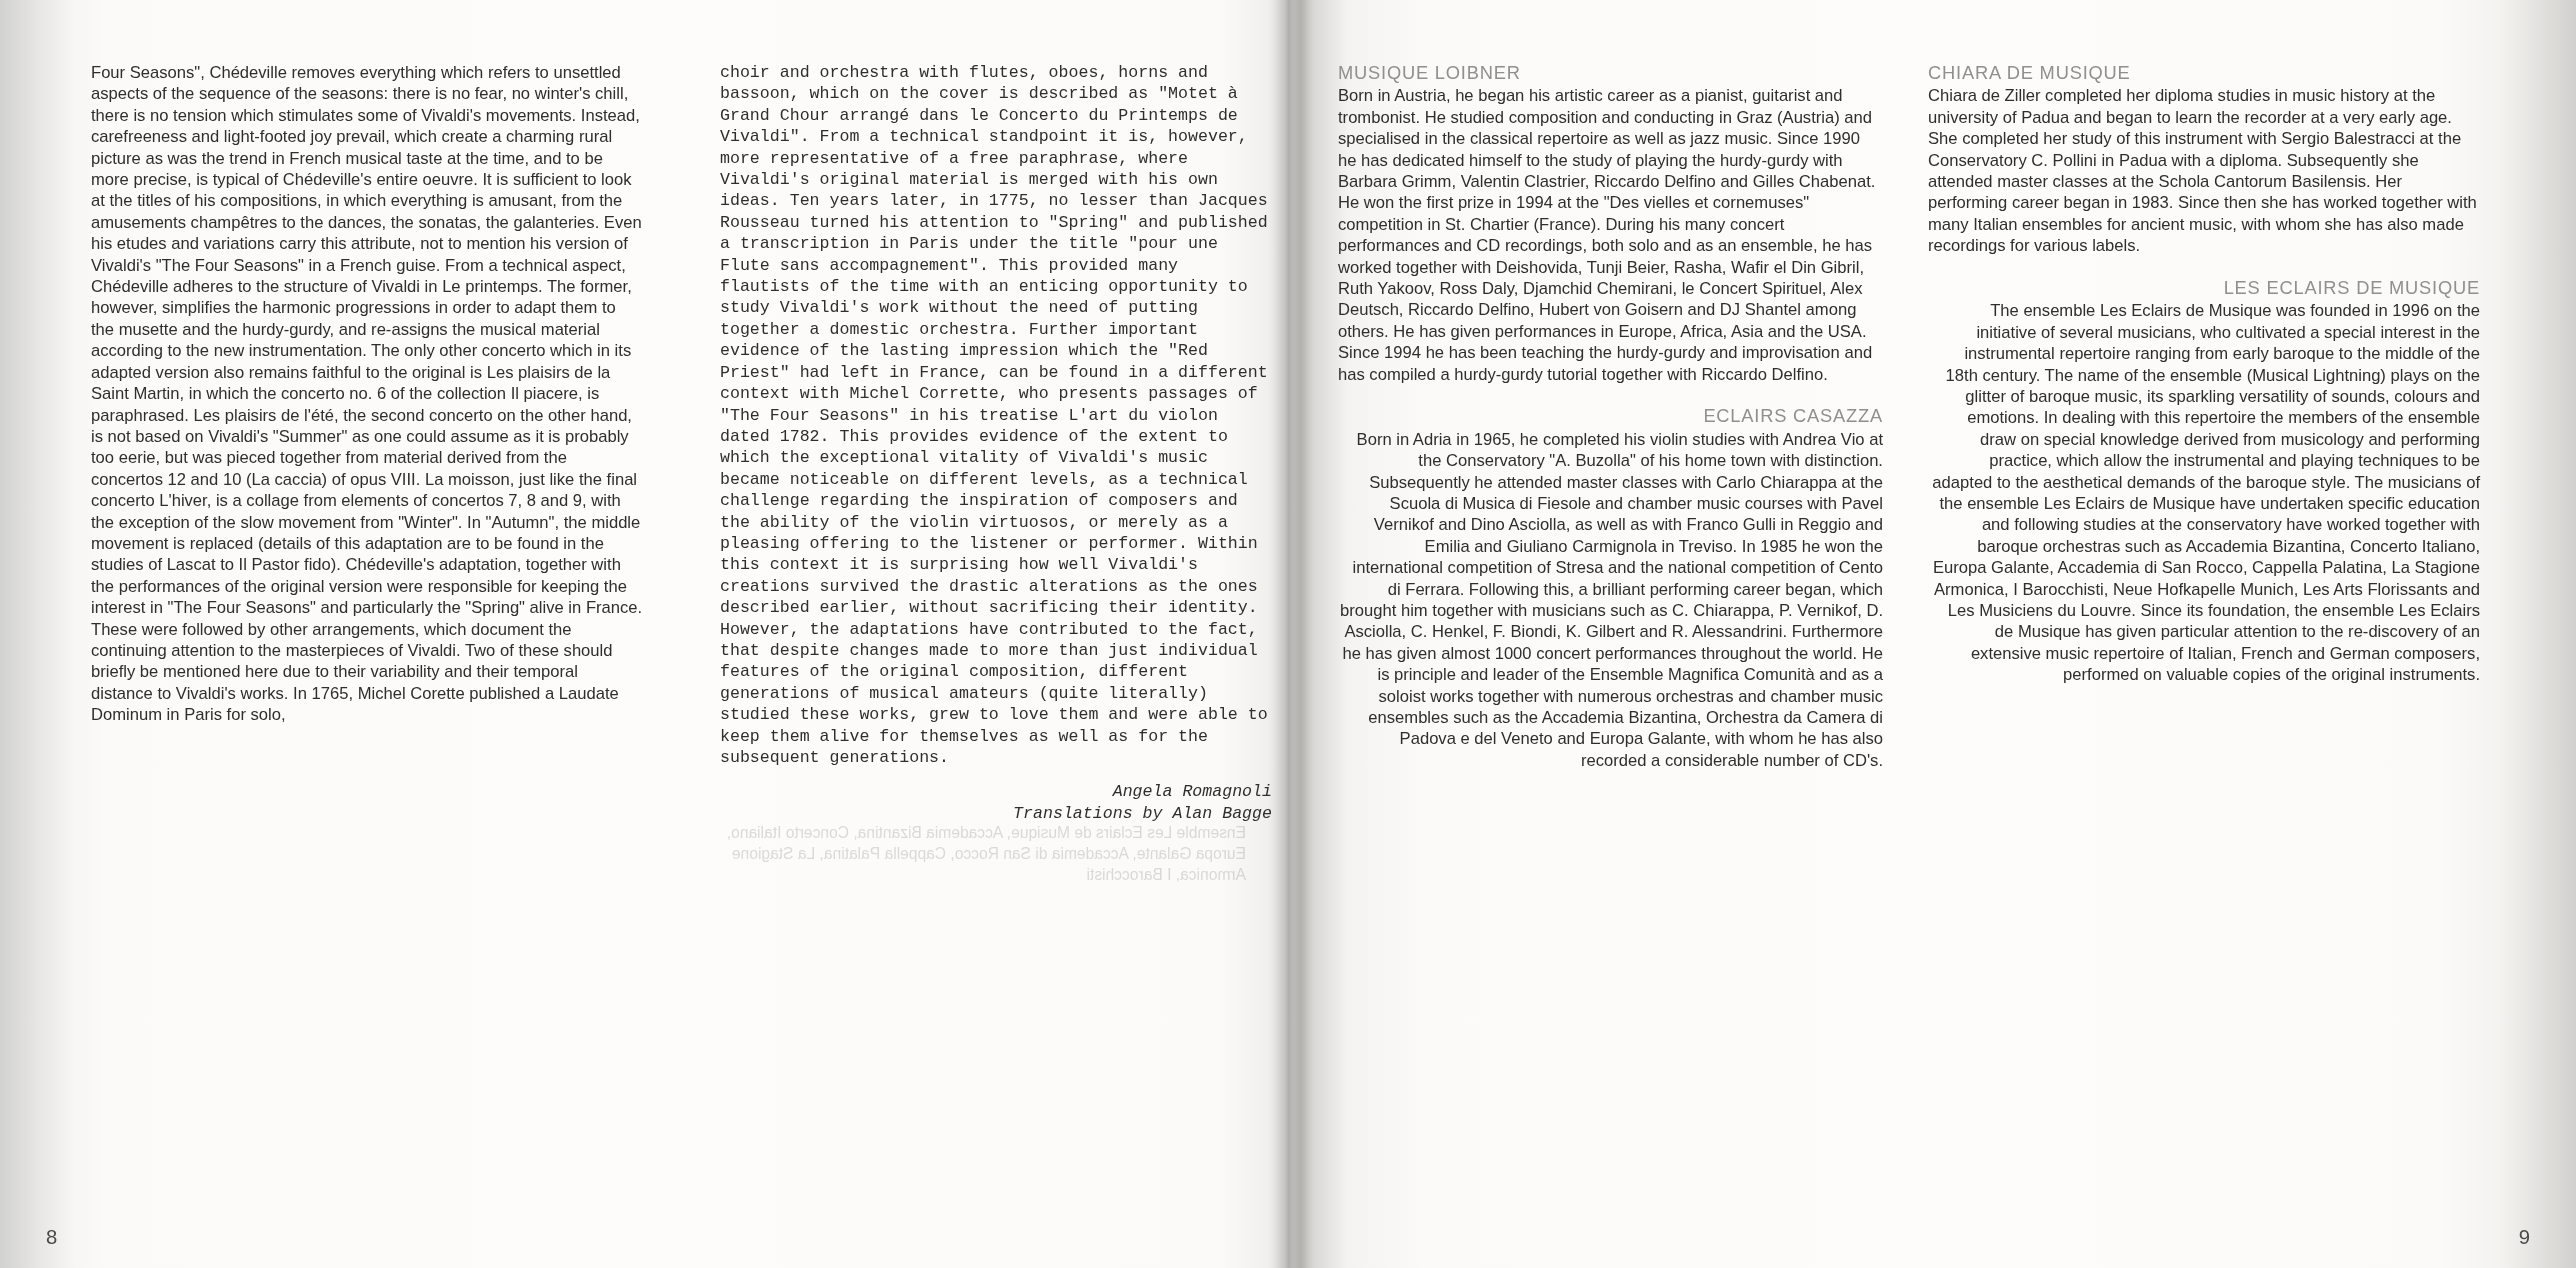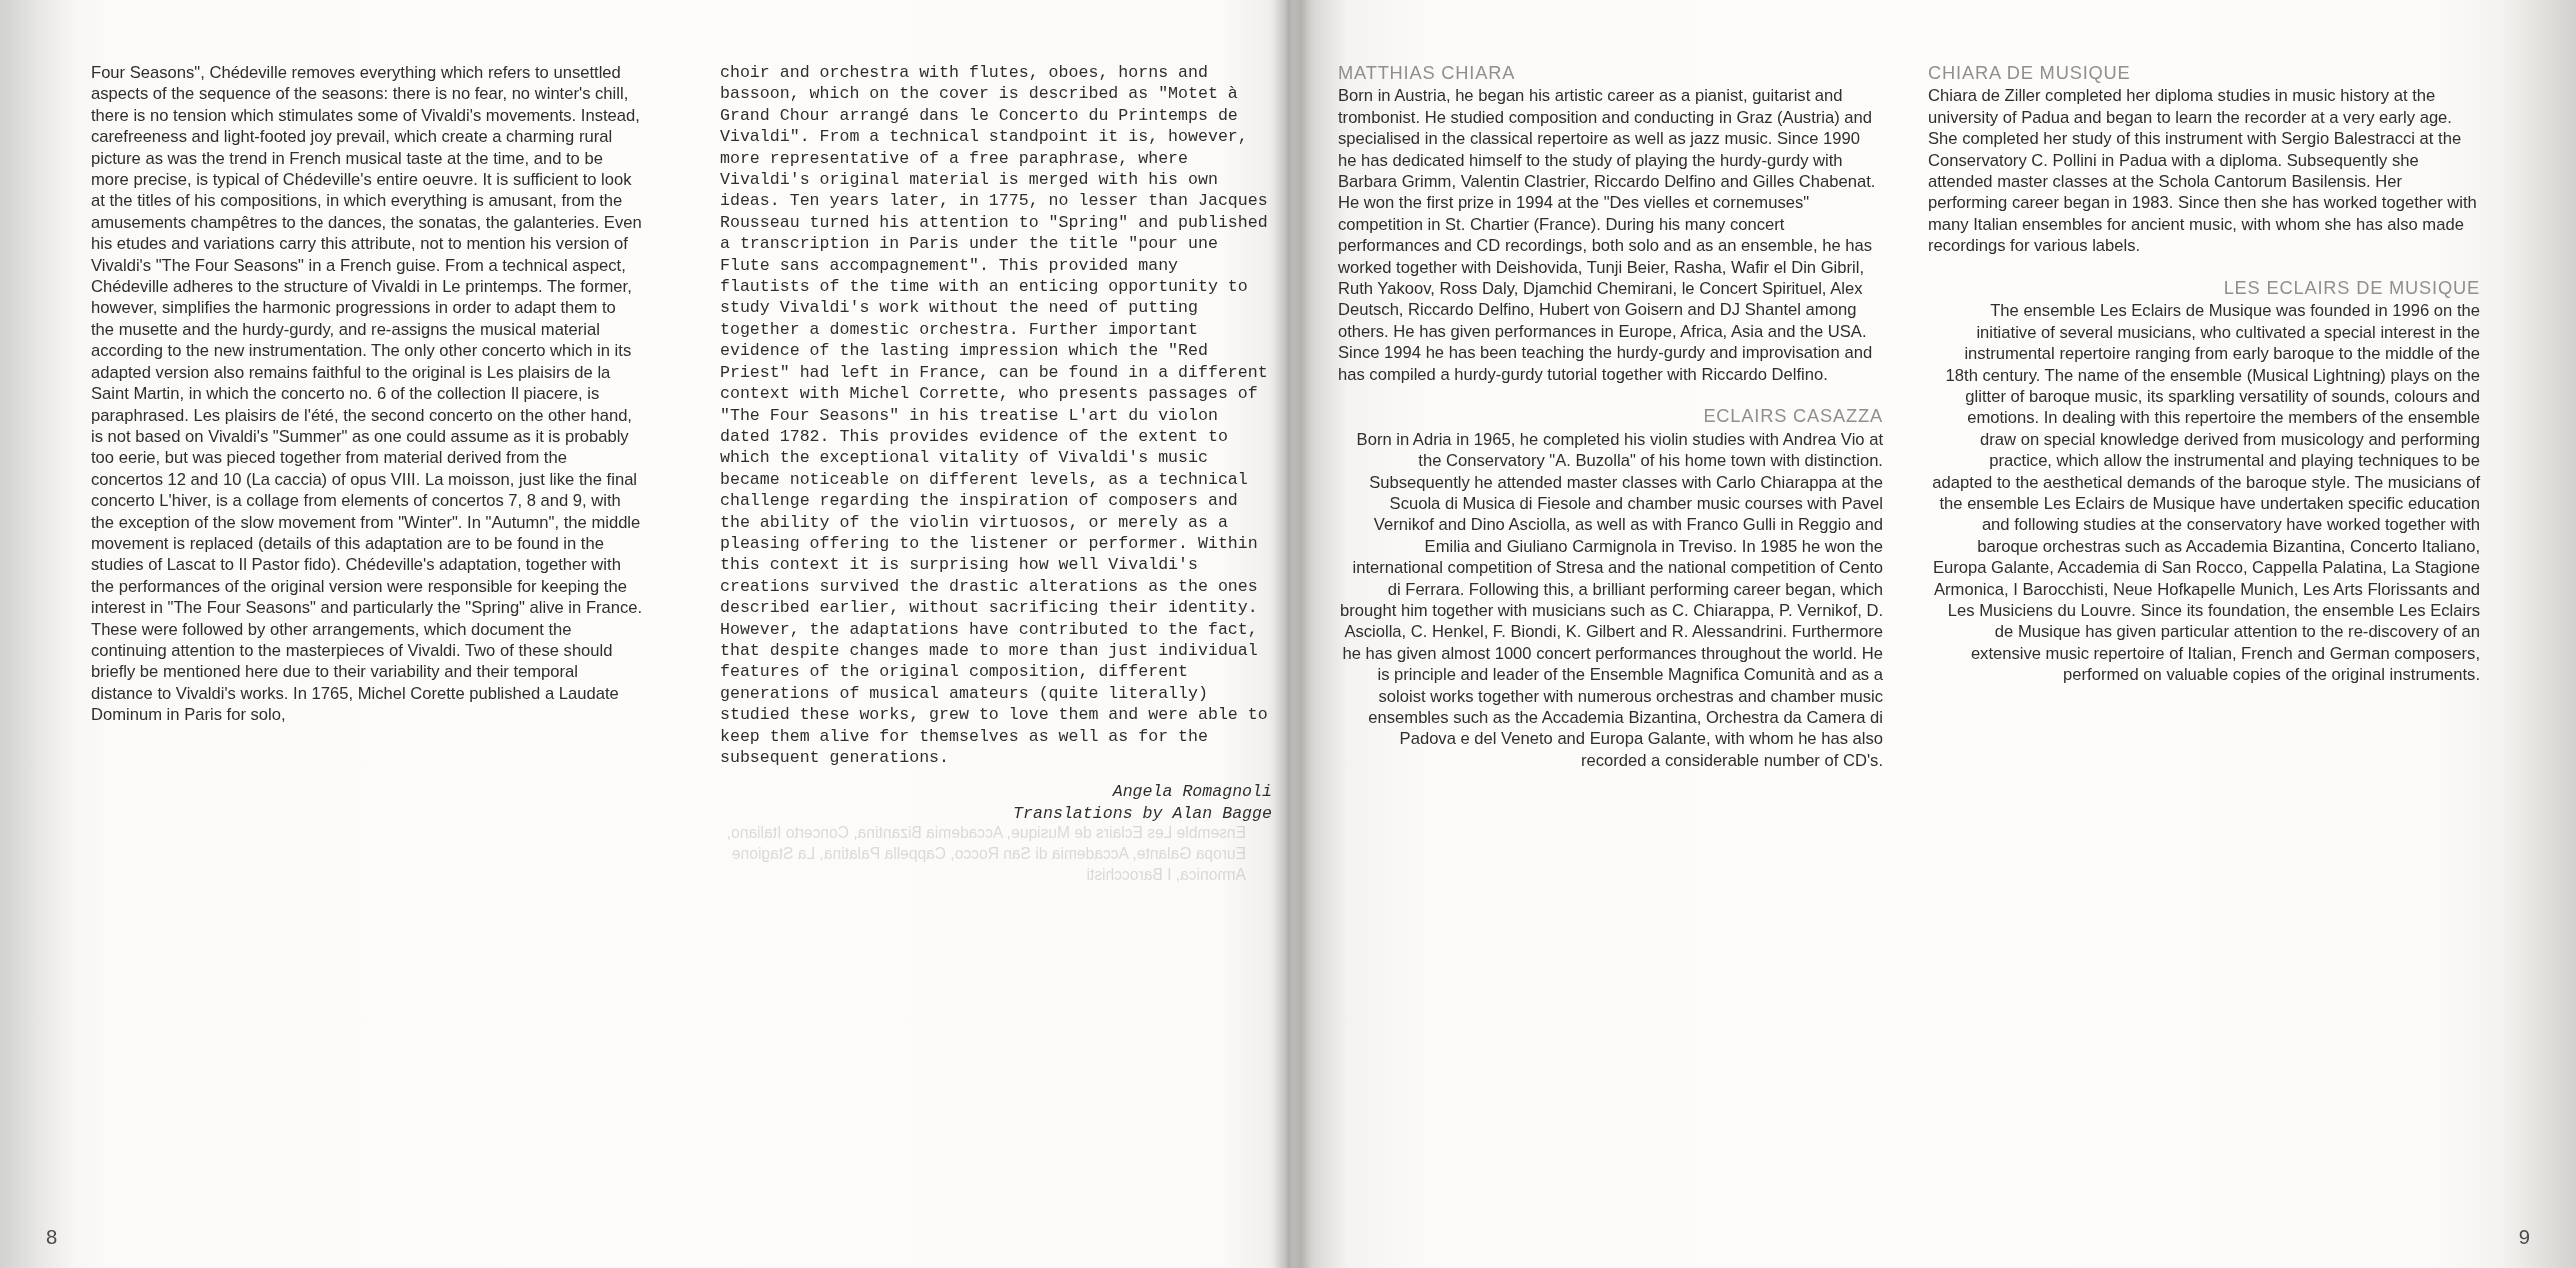--- a/index.html
+++ b/index.html
@@ -140,21 +140,21 @@
       <p>Ensemble Les Eclairs de Musique, Accademia Bizantina, Concerto Italiano, Europa Galante, Accademia di San Rocco, Cappella Palatina, La Stagione Armonica, I Barocchisti</p>
     </div>
 
     <div class="folio folio-left">8</div>
   </div>
 
   <div class="page page-right"></div>
 
   <div class="col c3">
     <div class="bio-block">
-      <div class="bio-heading">MATTHIAS CHIARA</div>
+      <div class="bio-heading">MUSIQUE LOIBNER</div>
       <p>Born in Austria, he began his artistic career as a pianist, guitarist and trombonist. He studied composition and conducting in Graz (Austria) and specialised in the classical repertoire as well as jazz music. Since 1990 he has dedicated himself to the study of playing the hurdy-gurdy with Barbara Grimm, Valentin Clastrier, Riccardo Delfino and Gilles Chabenat. He won the first prize in 1994 at the "Des vielles et cornemuses" competition in St. Chartier (France). During his many concert performances and CD recordings, both solo and as an ensemble, he has worked together with Deishovida, Tunji Beier, Rasha, Wafir el Din Gibril, Ruth Yakoov, Ross Daly, Djamchid Chemirani, le Concert Spirituel, Alex Deutsch, Riccardo Delfino, Hubert von Goisern and DJ Shantel among others. He has given performances in Europe, Africa, Asia and the USA. Since 1994 he has been teaching the hurdy-gurdy and improvisation and has compiled a hurdy-gurdy tutorial together with Riccardo Delfino.</p>
     </div>
     <div class="bio-block">
       <div class="bio-heading">ECLAIRS CASAZZA</div>
       <p>Born in Adria in 1965, he completed his violin studies with Andrea Vio at the Conservatory "A. Buzolla" of his home town with distinction. Subsequently he attended master classes with Carlo Chiarappa at the Scuola di Musica di Fiesole and chamber music courses with Pavel Vernikof and Dino Asciolla, as well as with Franco Gulli in Reggio and Emilia and Giuliano Carmignola in Treviso. In 1985 he won the international competition of Stresa and the national competition of Cento di Ferrara. Following this, a brilliant performing career began, which brought him together with musicians such as C. Chiarappa, P. Vernikof, D. Asciolla, C. Henkel, F. Biondi, K. Gilbert and R. Alessandrini. Furthermore he has given almost 1000 concert performances throughout the world. He is principle and leader of the Ensemble Magnifica Comunità and as a soloist works together with numerous orchestras and chamber music ensembles such as the Accademia Bizantina, Orchestra da Camera di Padova e del Veneto and Europa Galante, with whom he has also recorded a considerable number of CD's.</p>
     </div>
   </div>
 
   <div class="col c4">
     <div class="bio-block">

